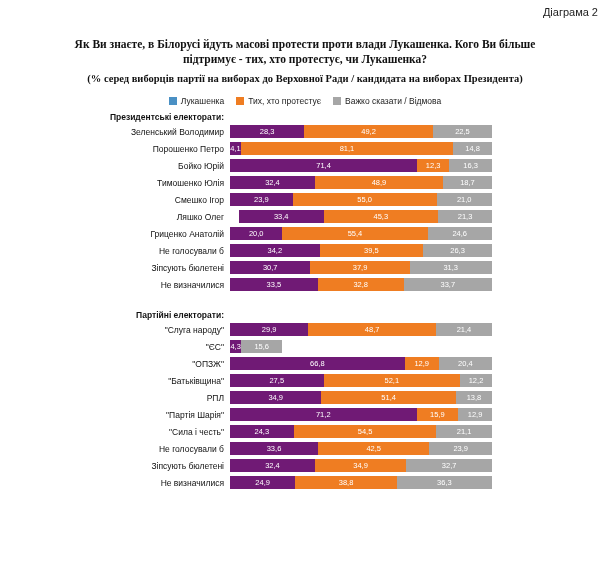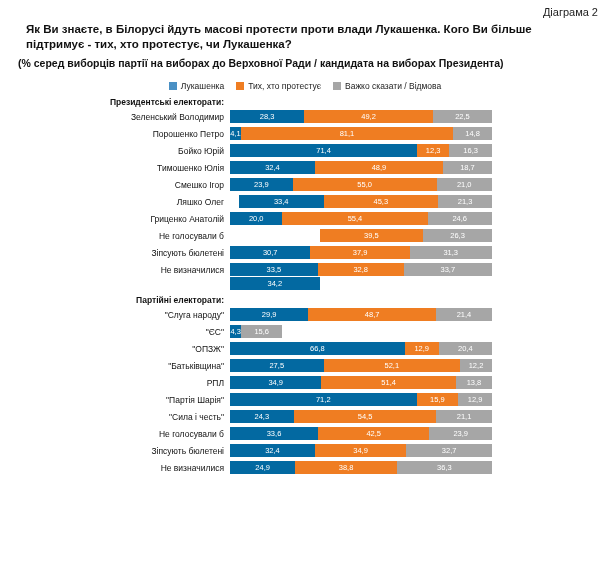--- a/index.html
+++ b/index.html
@@ -22,21 +22,23 @@
     box-sizing: border-box;
   }
   .corner-label {
     position: absolute;
     top: 6px;
     right: 12px;
     font-size: 11px;
     color: #222;
   }
   .titles {
-    padding-top: 22px;
+    padding-top: 37px;
+    text-align: center;
+    font-family: Liberation Serif, serif;
   }
   .title-line {
     font-size: 11.5px;
     font-weight: bold;
     color: #111;
     line-height: 15px;
     padding: 0 26px;
   }
   .subtitle-line {
     font-size: 10.5px;
@@ -103,21 +105,21 @@
   .seg {
     height: 13px;
     display: flex;
     align-items: center;
     justify-content: center;
     font-size: 7.5px;
     color: #ffffff;
     overflow: hidden;
     white-space: nowrap;
   }
-  .seg.s0 { background: #0369a1; }
+  .seg.s0 { background: #701a75; }
   .seg.s1 { background: #ef7d22; }
   .seg.s2 { background: #a6a6a6; }
   .spacer {
     height: 16px;
   }
 </style>
 </head>
 <body>
 
 <div class="page">
@@ -241,21 +243,21 @@
             <span>55,4</span>
           </div>
           <div class="seg s2" style="width: 24.6%;">
             <span>24,6</span>
           </div>
         </div>
       </div>
       <div class="row">
         <div class="row-label">Не голосували б</div>
         <div class="bar-wrap">
-          <div class="seg s0" style="width: 34.2%; margin-top: 48px;">
+          <div class="seg s0" style="width: 34.2%;">
             <span>34,2</span>
           </div>
           <div class="seg s1" style="width: 39.5%;">
             <span>39,5</span>
           </div>
           <div class="seg s2" style="width: 26.3%;">
             <span>26,3</span>
           </div>
         </div>
       </div>

